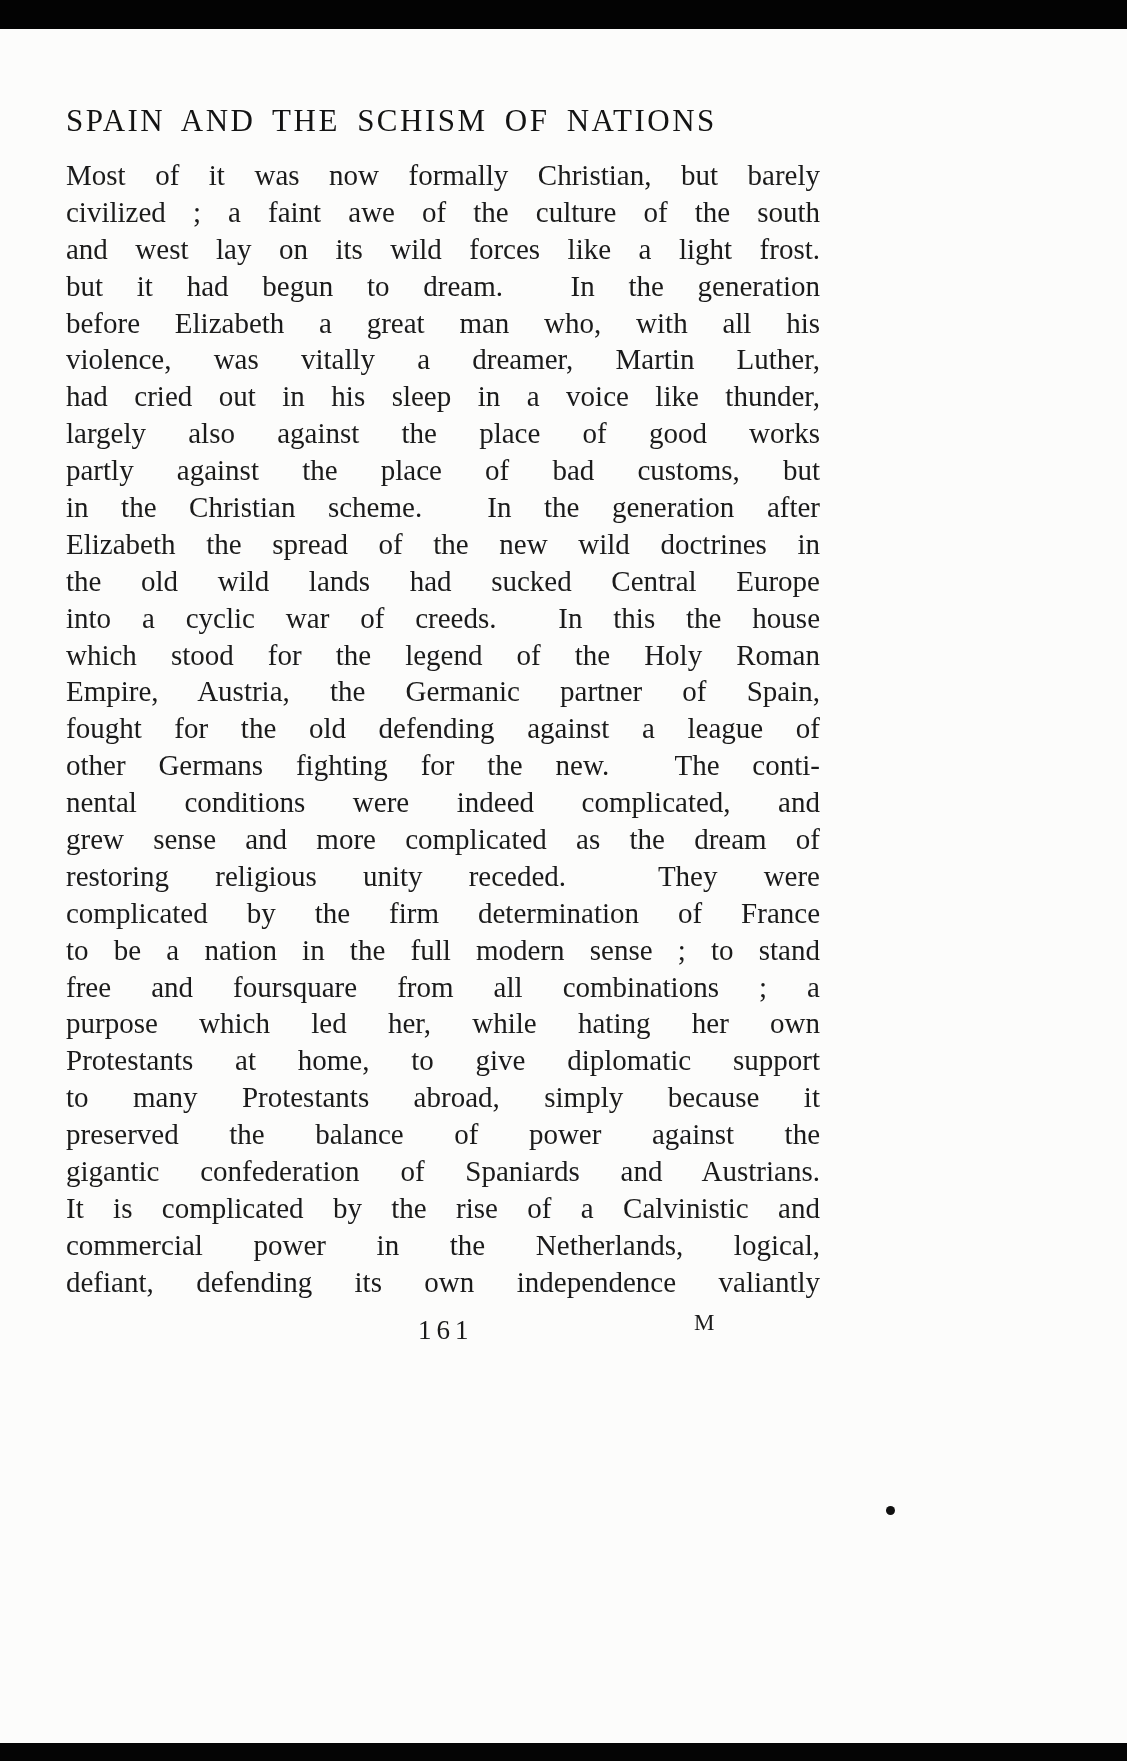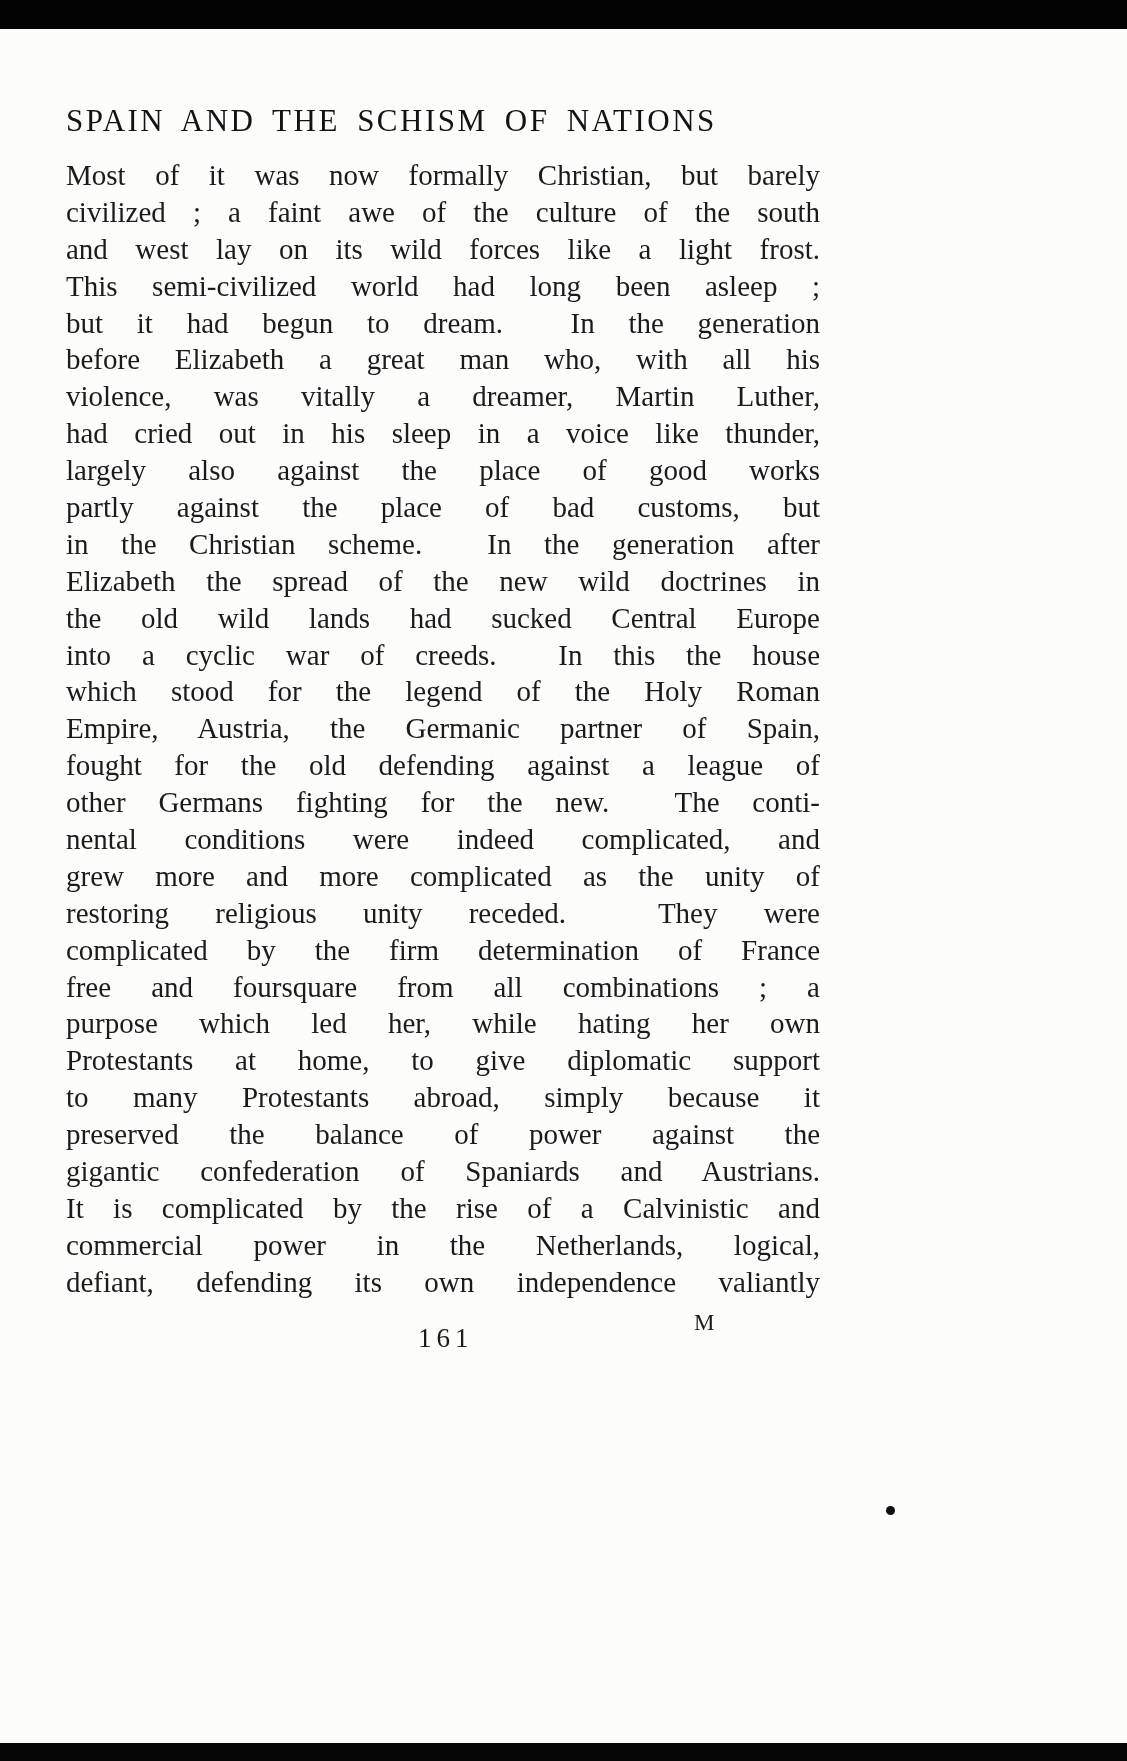--- a/index.html
+++ b/index.html
@@ -71,21 +71,21 @@
   .footer {
     position: relative;
     height: 40px;
     margin-top: 6px;
     font-size: 27px;
   }
 
   .page-number {
     position: absolute;
     left: 352px;
-    top: 16px;
+    top: 8px;
     letter-spacing: 5px;
     color: #1b1b1b;
   }
 
   .signature-mark {
     position: absolute;
     left: 628px;
     top: 3px;
     font-size: 23px;
     letter-spacing: 1px;
@@ -110,39 +110,39 @@
   <div class="scan-bar-top"></div>
 
   <div class="content">
 
     <h1 class="title">SPAIN AND THE SCHISM OF NATIONS</h1>
 
     <div class="body-text" id="body-text">
         <div class="line">Most of it was now formally Christian, but barely</div>
         <div class="line">civilized ; a faint awe of the culture of the south</div>
         <div class="line">and west lay on its wild forces like a light frost.</div>
-        <div class="line">This semi-civilized world had long been asleep ;</div>
         <div class="line">but it had begun to dream.  In the generation</div>
         <div class="line">before Elizabeth a great man who, with all his</div>
         <div class="line">violence, was vitally a dreamer, Martin Luther,</div>
         <div class="line">had cried out in his sleep in a voice like thunder,</div>
         <div class="line">largely also against the place of good works</div>
         <div class="line">partly against the place of bad customs, but</div>
         <div class="line">in the Christian scheme.  In the generation after</div>
         <div class="line">Elizabeth the spread of the new wild doctrines in</div>
         <div class="line">the old wild lands had sucked Central Europe</div>
         <div class="line">into a cyclic war of creeds.  In this the house</div>
         <div class="line">which stood for the legend of the Holy Roman</div>
         <div class="line">Empire, Austria, the Germanic partner of Spain,</div>
         <div class="line">fought for the old defending against a league of</div>
         <div class="line">other Germans fighting for the new.  The conti-</div>
         <div class="line">nental conditions were indeed complicated, and</div>
-        <div class="line">grew more and more complicated as the unity of</div>
+        <div class="line">grew sense and more complicated as the dream of</div>
         <div class="line">restoring religious unity receded.  They were</div>
         <div class="line">complicated by the firm determination of France</div>
+        <div class="line">to be a nation in the full modern sense ; to stand</div>
         <div class="line">free and foursquare from all combinations ; a</div>
         <div class="line">purpose which led her, while hating her own</div>
         <div class="line">Protestants at home, to give diplomatic support</div>
         <div class="line">to many Protestants abroad, simply because it</div>
         <div class="line">preserved the balance of power against the</div>
         <div class="line">gigantic confederation of Spaniards and Austrians.</div>
         <div class="line">It is complicated by the rise of a Calvinistic and</div>
         <div class="line">commercial power in the Netherlands, logical,</div>
         <div class="line">defiant, defending its own independence valiantly</div>
       </div>

